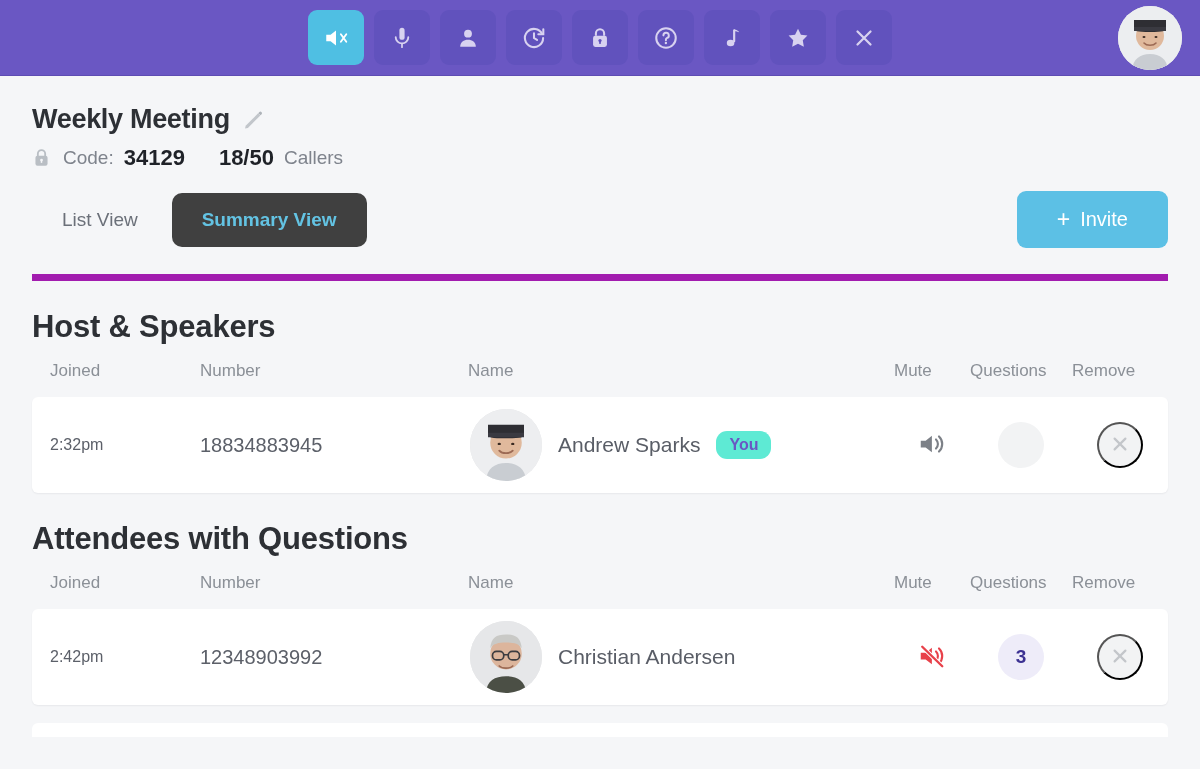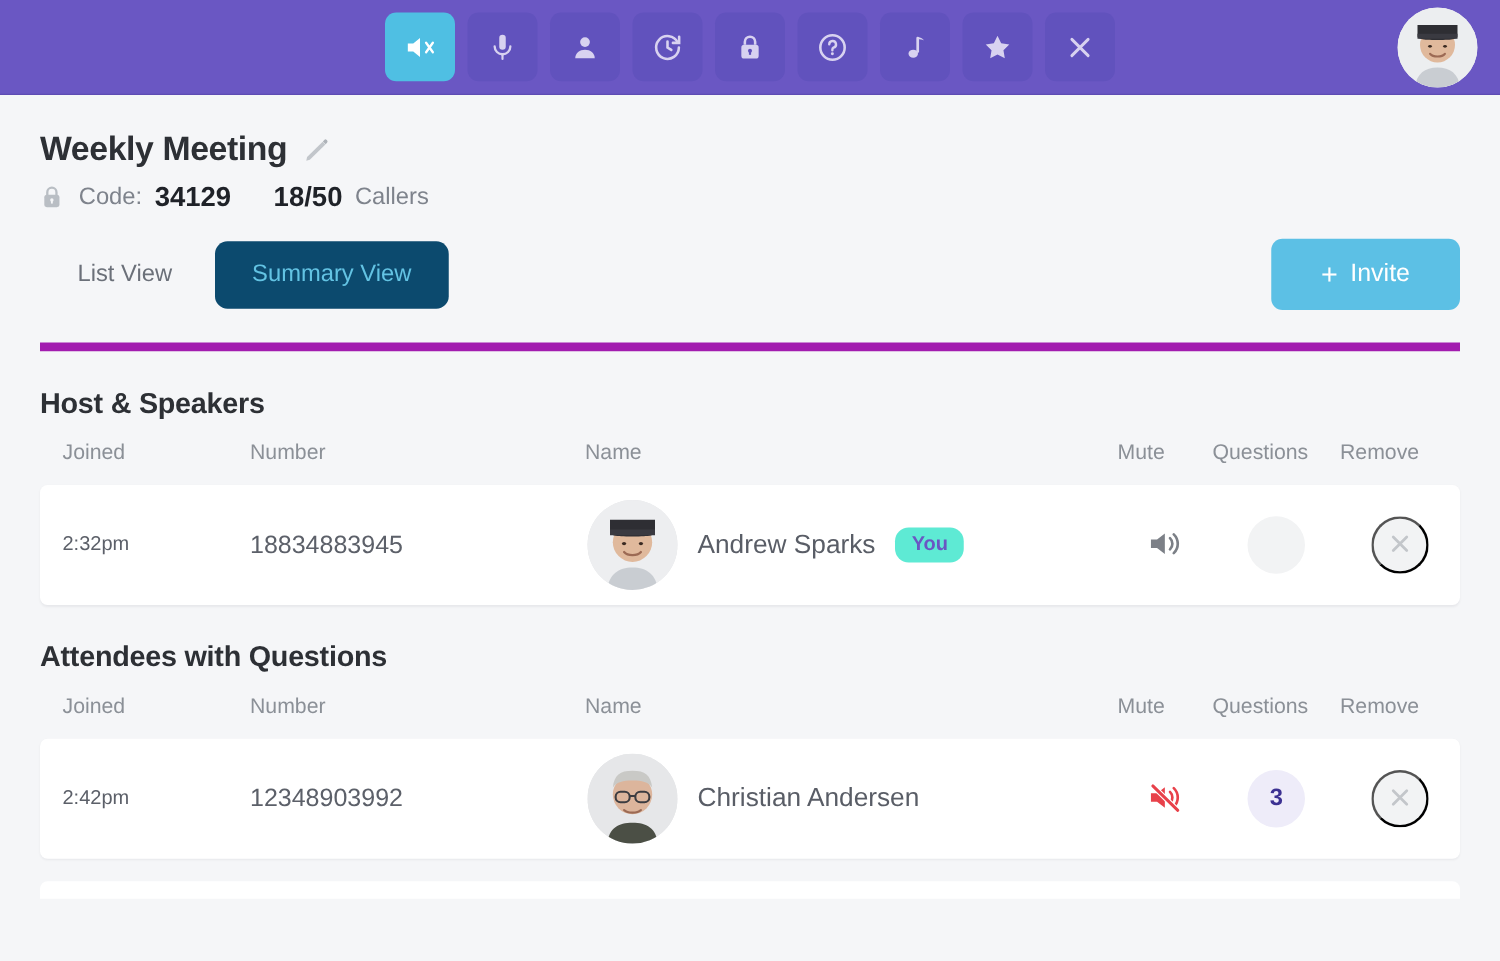--- a/index.html
+++ b/index.html
@@ -95,38 +95,38 @@
   .tab {
     font-size: 19px;
     color: #6b7079;
     padding: 16px 30px;
     border-radius: 10px;
     cursor: pointer;
     background: transparent;
     border: none;
     font-family: inherit;
   }
-  .tab.active { background: #0c4a6e; color: #63c3e3; }
+  .tab.active { background: #404040; color: #63c3e3; font-weight: bold; }
 
   .invite-btn {
     background: #5cc0e5;
     color: #fff;
     border: none;
     border-radius: 9px;
     font-size: 20px;
     padding: 17px 40px;
     cursor: pointer;
     font-family: inherit;
     display: flex; align-items: center; gap: 10px;
   }
   .invite-plus { font-size: 23px; line-height: 1; }
 
   
   .section-title {
-    font-size: 23px;
+    font-size: 31px;
     font-weight: bold;
     color: #2d3035;
     margin-top: 28px;
     letter-spacing: -0.2px;
   }
 
   .col-head {
     display: flex;
     align-items: center;
     height: 52px;

